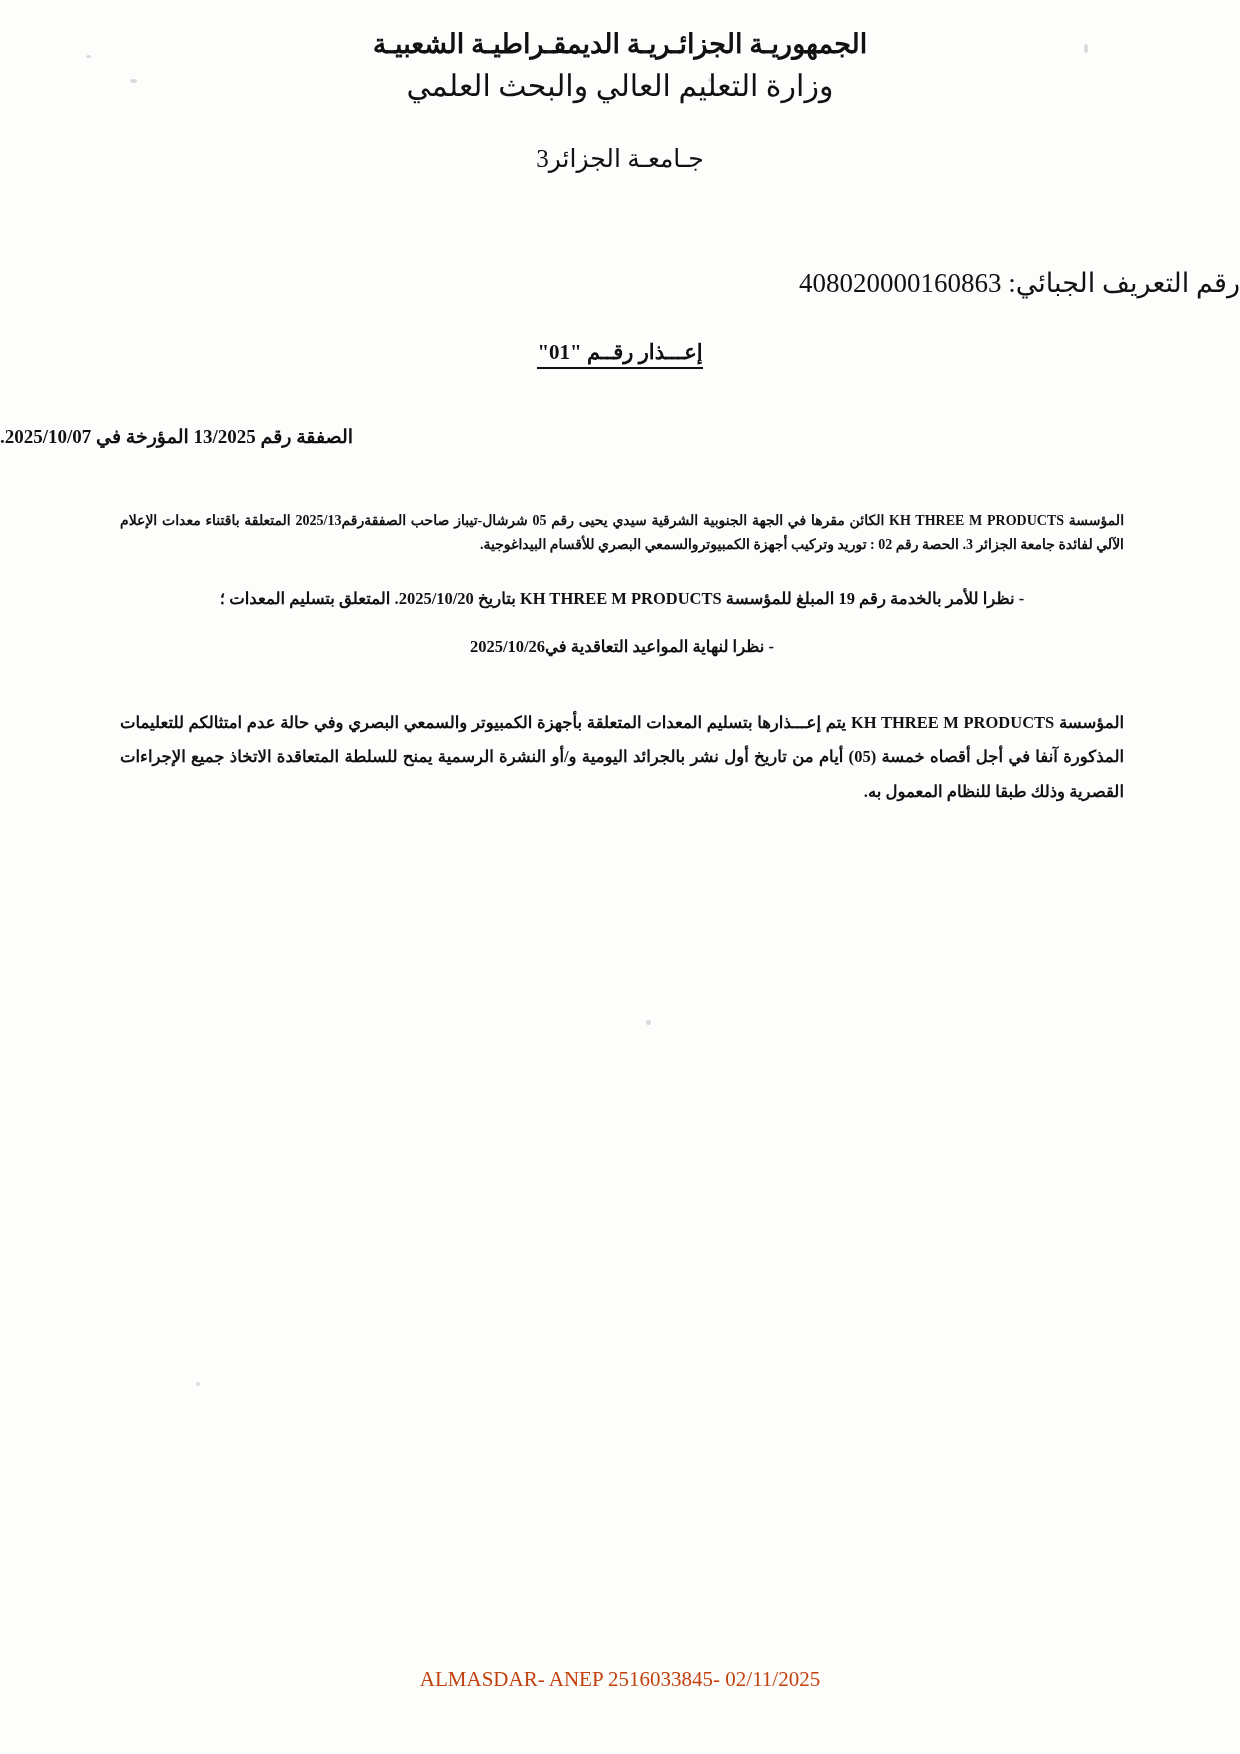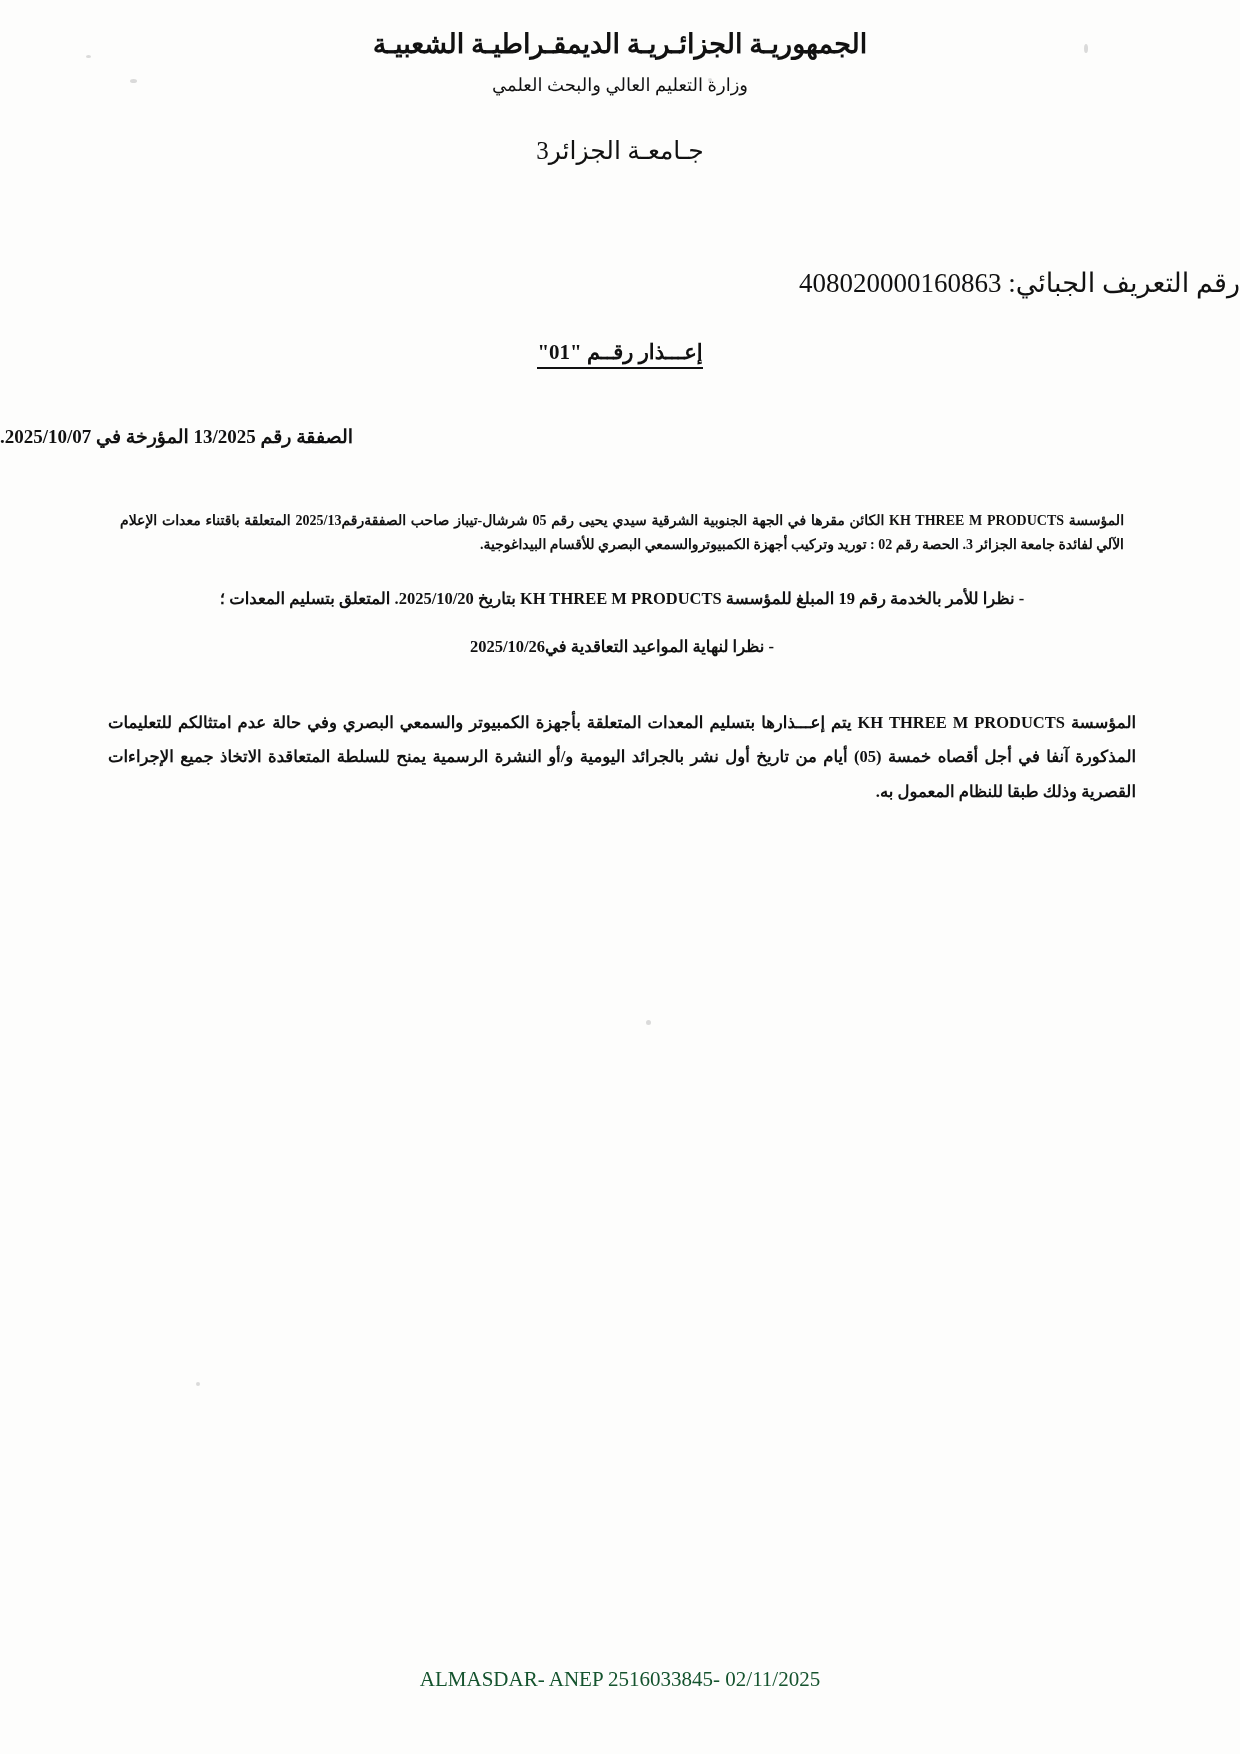--- a/index.html
+++ b/index.html
@@ -39,22 +39,22 @@
     right: 0;
     text-align: center;
   }
   .hd-line1 {
     font-weight: bold;
     font-size: 27px;
     letter-spacing: 0.5px;
     line-height: 1.25;
   }
   .hd-line2 {
-    font-size: 18px;
-    margin-top: 12px;
+    font-size: 30px;
+    margin-top: 5px;
     line-height: 1.25;
   }
   .hd-univ {
     font-size: 25px;
     margin-top: 40px;
     letter-spacing: 1px;
   }
 
   .tax-line {
     position: absolute;
@@ -128,34 +128,34 @@
 
   .closing {
     margin-top: 44px;
   }
   .closing p {
     font-size: 16.5px;
     font-weight: bold;
     line-height: 2.1;
     text-align: justify;
     text-align-last: right;
-    margin: 0;
+    margin: 12px;
   }
 
   
   .footer {
     position: absolute;
     bottom: 62px;
     left: 0;
     right: 0;
     text-align: center;
     direction: ltr;
     font-size: 21px;
     font-family: "Liberation Serif", serif;
-    color: #14532d;
+    color: #c2410c;
   }
 </style>
 </head>
 <body>
 
 <div class="page">
 
   <div class="speck" style="top:55px;left:86px;width:5px;height:3px;"></div>
   <div class="speck" style="top:79px;left:130px;width:7px;height:4px;"></div>
   <div class="speck" style="top:44px;left:1084px;width:4px;height:9px;"></div>

